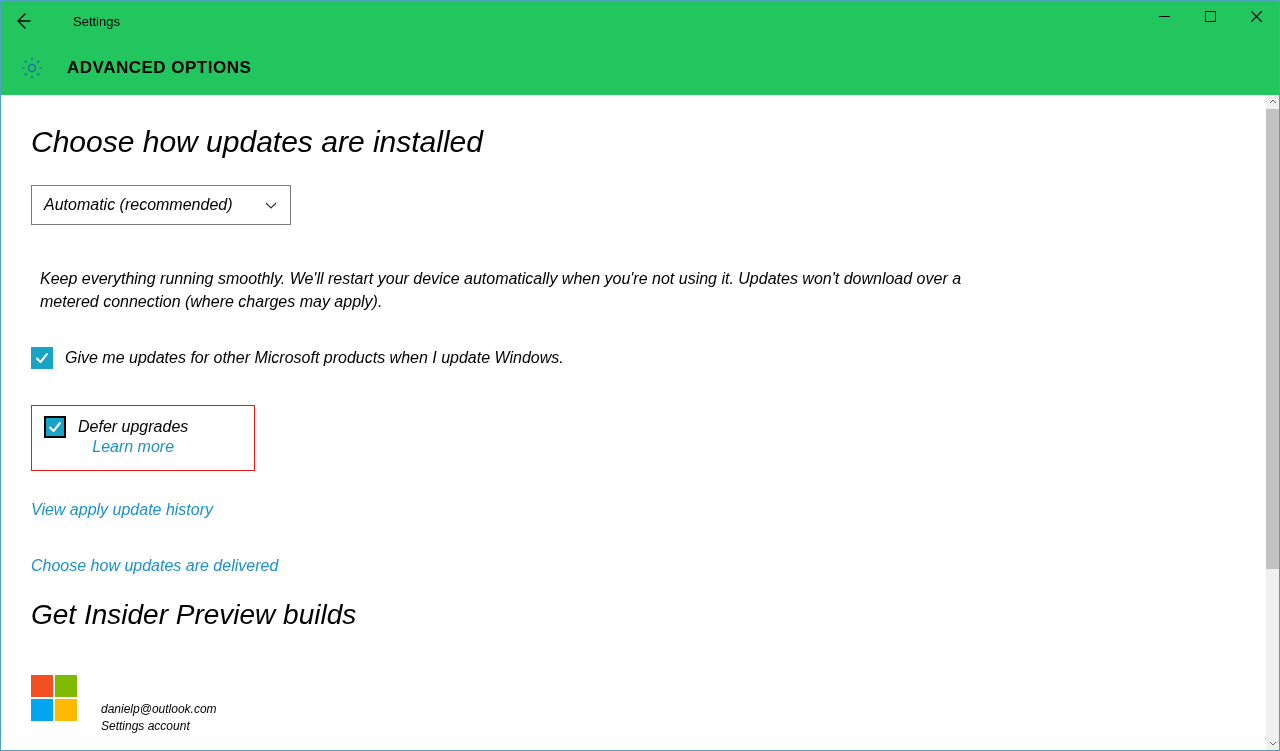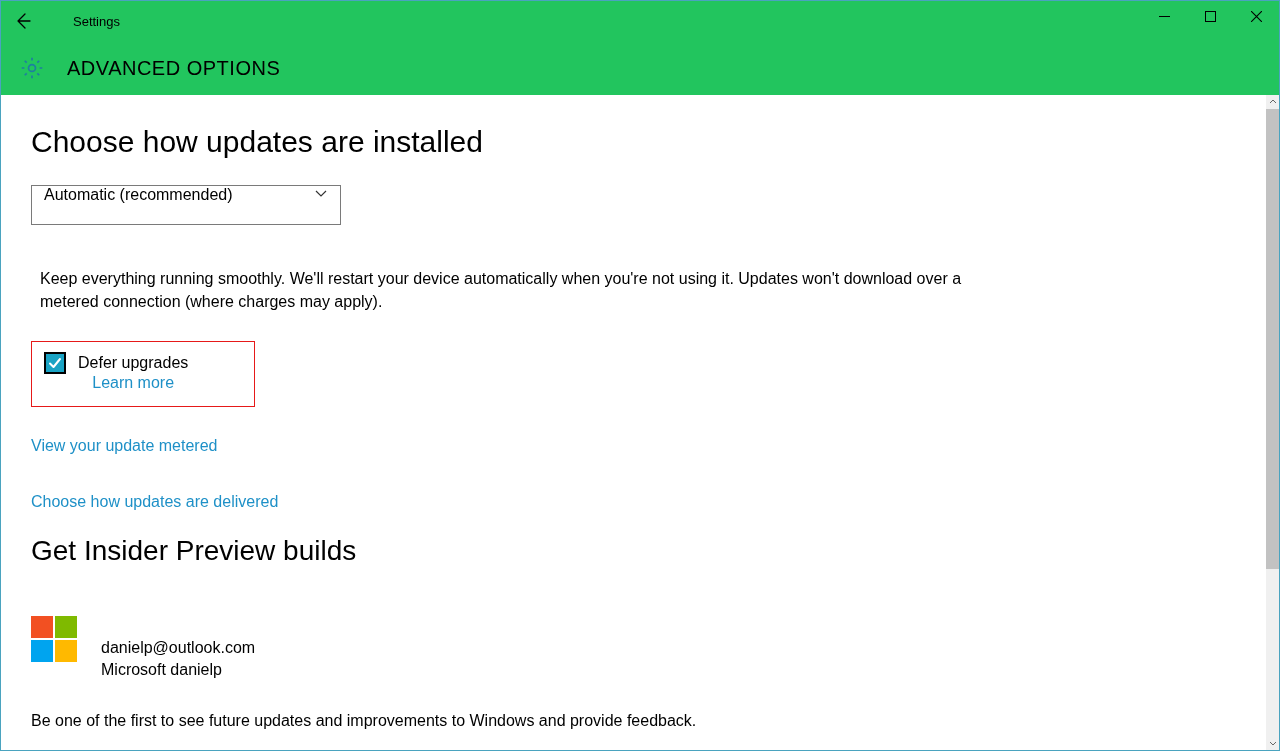--- a/index.html
+++ b/index.html
@@ -9,51 +9,51 @@
     .header-area { background:#22c55e; }
 
     .titlebar { height:40px; display:flex; align-items:center; position:relative; }
     .back-btn { width:44px; height:40px; display:flex; align-items:center; justify-content:center; cursor:pointer; }
     .title-text { font-size:13px; color:#000; margin-left:28px; }
     .win-controls { position:absolute; right:0; top:0; display:flex; }
     .win-ctrl { width:46px; height:30px; display:flex; align-items:center; justify-content:center; cursor:pointer; }
 
     .subhead { height:54px; display:flex; align-items:center; padding-left:18px; gap:22px; }
     .subhead .gear { width:26px; height:26px; }
-    .subhead h2 { font-size:20px; letter-spacing:0.5px; font-weight:400; }
+    .subhead h2 { font-size:17px; letter-spacing:0.5px; font-weight:700; }
 
-    .content-wrap { flex:1; display:flex; overflow:hidden; }
+    .content-wrap { flex:1; display:flex; overflow:hidden;font-style:italic; }
     .content { flex:1; padding:30px 0 0 30px; position:relative; overflow:hidden; }
     .scrollbar-track { width:13px; background:#f0f0f0; display:flex; flex-direction:column; }
     .scrollbar-btn { height:14px; display:flex; align-items:center; justify-content:center; cursor:pointer; }
     .scrollbar-thumb { background:#c2c2c2; height:460px; margin-top:0; cursor:pointer; }
 
     .section-h { font-size:30px; font-weight:350; margin-bottom:26px; color:#000; }
     .section-h2 { font-size:28px; font-weight:350; margin-top:24px; margin-bottom:30px; }
 
-    .dropdown { border:1px solid #7a7a7a; height:40px; width:310px; display:flex; padding:0 12px; cursor:pointer; justify-content:space-between; background:#fff; }
+    .dropdown { border:1px solid #7a7a7a; height:40px; width:260px; display:flex; align-items:center; padding:0 12px; cursor:pointer; justify-content:space-between; background:#fff; }
     .dropdown span { font-size:16px; }
     .desc { max-width:940px; font-size:16px; line-height:1.45; margin-top:42px; color:#000;margin-left:9px; }
 
     .cb-row { display:flex; align-items:flex-start; gap:12px; margin-top:34px; max-width:940px; }
     .checkbox { width:22px; height:22px; background:#19a3c4; display:flex; align-items:center; justify-content:center; flex-shrink:0; cursor:pointer; }
     .checkbox.outlined { border:2px solid #000; }
     .cb-label { font-size:16px; line-height:1.35; }
 
-    .highlight-box { border:1.5px solid #e61919; padding:10px 66px 14px 12px; display:inline-flex; margin-top:28px; }
+    .highlight-box { border:1.5px solid #e61919; padding:10px 66px 14px 12px; display:inline-flex; margin-top:36px; }
     .highlight-inner { display:flex; gap:12px; }
     .highlight-text .sub-link { display:block;text-align:center; }
 
     .link { color:#1e90c7; font-size:16px; cursor:pointer; display:inline-block; }
     .link-block { margin-top:30px; }
 
     .account-row { display:flex; align-items:center; gap:24px; margin-top:0; }
     .ms-logo { width:46px; height:46px; display:grid; grid-template-columns:1fr 1fr; grid-template-rows:1fr 1fr; gap:2px; }
     .sq-r { background:#f25022; } .sq-g { background:#7fba00; } .sq-b { background:#00a4ef; } .sq-y { background:#ffb900; }
-    .acct-lines { font-size:16px; line-height:1.4;margin-top:40px; }
+    .acct-lines { font-size:12px; line-height:1.4;margin-top:40px; }
 
     .cutoff { margin-top:30px; font-size:16px; color:#000; }
   </style>
 </head>
 <body>
 
 <div class="win">
   <div class="header-area">
 
     <div class="titlebar">
@@ -101,50 +101,58 @@
 
       <div class="dropdown">
         <span>Automatic (recommended)</span>
         <svg width="14" height="14" viewBox="0 0 14 14">
             <path d="M2 5 L7 10 L12 5" stroke="#333" stroke-width="1.2" fill="none"></path>
           </svg>
       </div>
 
       <div class="desc">Keep everything running smoothly. We'll restart your device automatically when you're not using it. Updates won't download over a metered connection (where charges may apply).</div>
 
+      <div class="cb-row">
+        <div class="checkbox">
+          <svg width="16" height="16" viewBox="0 0 16 16">
+              <path d="M3 8.5 L6.5 12 L13 4" stroke="#fff" stroke-width="2" fill="none" stroke-linecap="round" stroke-linejoin="round"></path>
+            </svg>
+        </div>
+        <div class="cb-label">Give me updates for other Microsoft products when I update Windows.</div>
+      </div>
 
       <div class="highlight-box">
         <div class="highlight-inner">
           <div class="checkbox outlined">
             <svg width="16" height="16" viewBox="0 0 16 16">
                 <path d="M3 8.5 L6.5 12 L13 4" stroke="#fff" stroke-width="2" fill="none" stroke-linecap="round" stroke-linejoin="round"></path>
               </svg>
           </div>
           <div class="highlight-text">
             <div class="cb-label">Defer upgrades</div>
             <span class="link sub-link">Learn more</span>
           </div>
         </div>
       </div>
 
-      <div class="link-block"><span class="link">View your update metered</span></div>
+      <div class="link-block"><span class="link">View apply update history</span></div>
       <div class="link-block" style="margin-top:38px;"><span class="link">Choose how updates are delivered</span></div>
 
       <div class="section-h2">Get Insider Preview builds</div>
 
       <div class="account-row">
         <div class="ms-logo">
           <div class="sq-r"></div>
             <div class="sq-g"></div>
             <div class="sq-b"></div>
             <div class="sq-y"></div>
         </div>
         <div class="acct-lines">
           <div>danielp@outlook.com</div>
-          <div>Microsoft danielp</div>
+          <div>Settings account</div>
         </div>
       </div>
 
       <div class="cutoff">Be one of the first to see future updates and improvements to Windows and provide feedback.</div>
     </div>
 
     <div class="scrollbar-track">
       <div class="scrollbar-btn">
         <svg width="8" height="8" viewBox="0 0 8 8">
             <path d="M1 5 L4 2 L7 5" stroke="#666" stroke-width="1" fill="none"></path>

